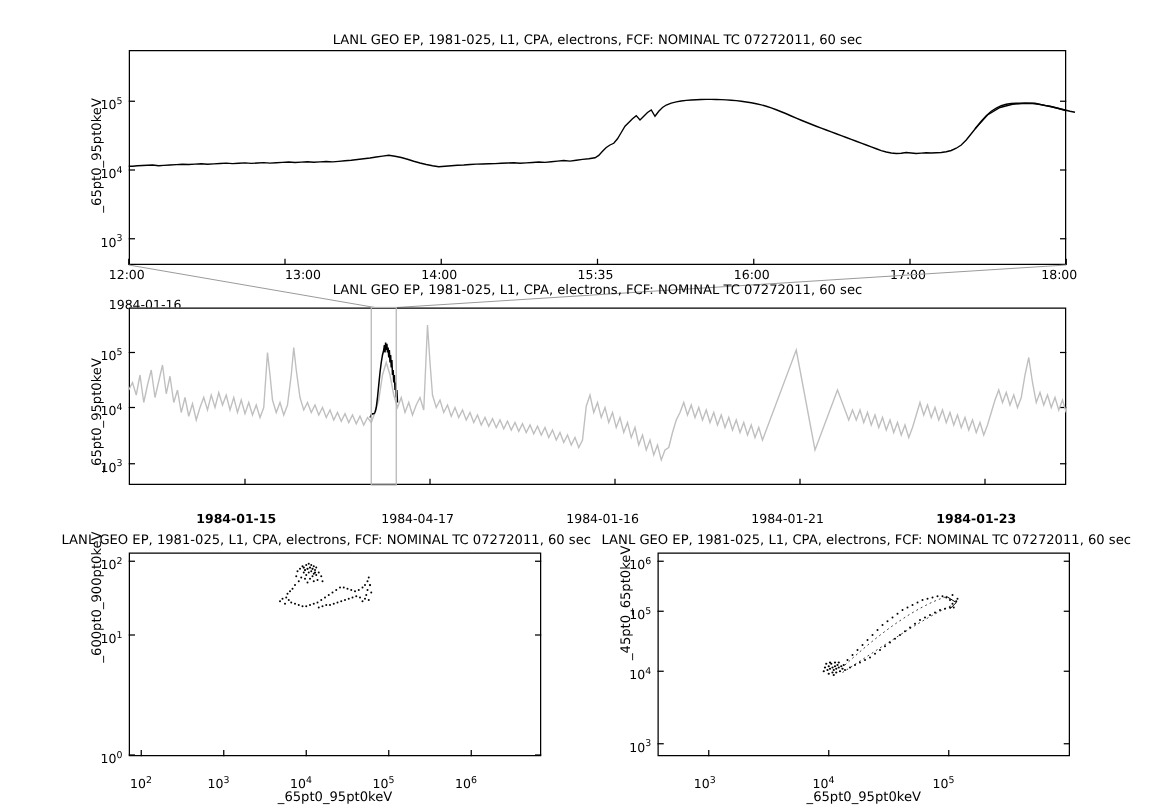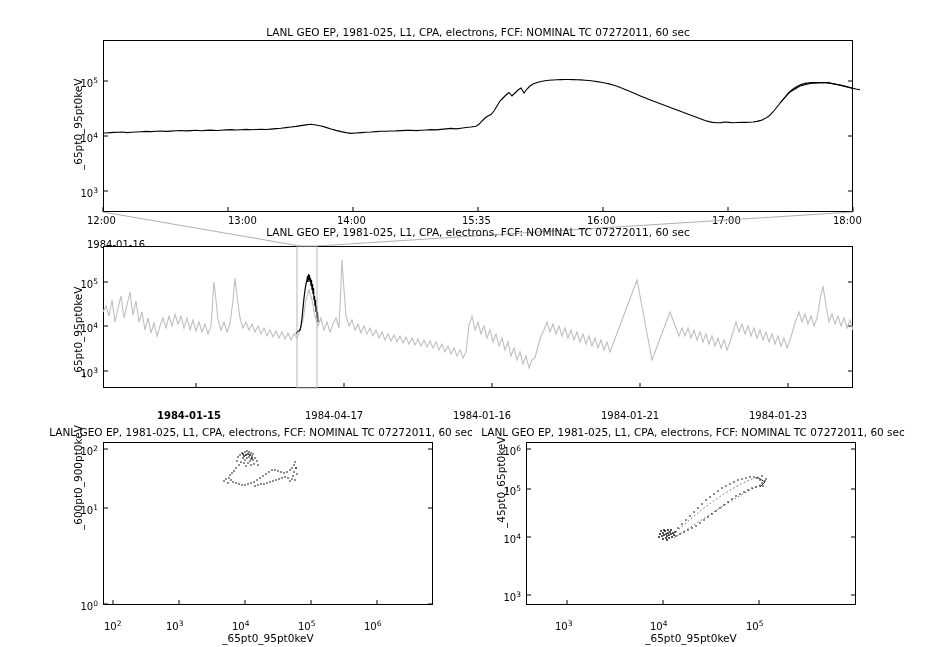--- a/index.html
+++ b/index.html
@@ -80,21 +80,21 @@
   <div class="axis-box" style="left:103px;top:246px;width:750px;height:142px;"></div>
 
   <div class="ytick-lbl" style="left:72px;top:277px;width:26px;"><span>10</span><span class="sup">5</span></div>
   <div class="ytick-lbl" style="left:72px;top:321px;width:26px;"><span>10</span><span class="sup">4</span></div>
   <div class="ytick-lbl" style="left:72px;top:366px;width:26px;"><span>10</span><span class="sup">3</span></div>
 
   <div class="tick-lbl" style="left:157px;top:410px;font-weight:bold;">1984-01-15</div>
   <div class="tick-lbl" style="left:305px;top:410px;">1984-04-17</div>
   <div class="tick-lbl" style="left:453px;top:410px;">1984-01-16</div>
   <div class="tick-lbl" style="left:601px;top:410px;">1984-01-21</div>
-  <div class="tick-lbl" style="left:749px;top:410px;">1984-01-23</div>
+  <div class="tick-lbl" style="left:749px;top:410px;font-weight:bold;">1984-01-23</div>
 
   <svg width="926" height="647" style="pointer-events:none;">
     <g stroke="#000" stroke-width="1">
       <line x1="196" y1="388" x2="196" y2="383"></line>
       <line x1="344" y1="388" x2="344" y2="383"></line>
       <line x1="492" y1="388" x2="492" y2="383"></line>
       <line x1="640" y1="388" x2="640" y2="383"></line>
       <line x1="788" y1="388" x2="788" y2="383"></line>
       <line x1="103" y1="282" x2="108" y2="282"></line>
       <line x1="103" y1="326" x2="108" y2="326"></line>

